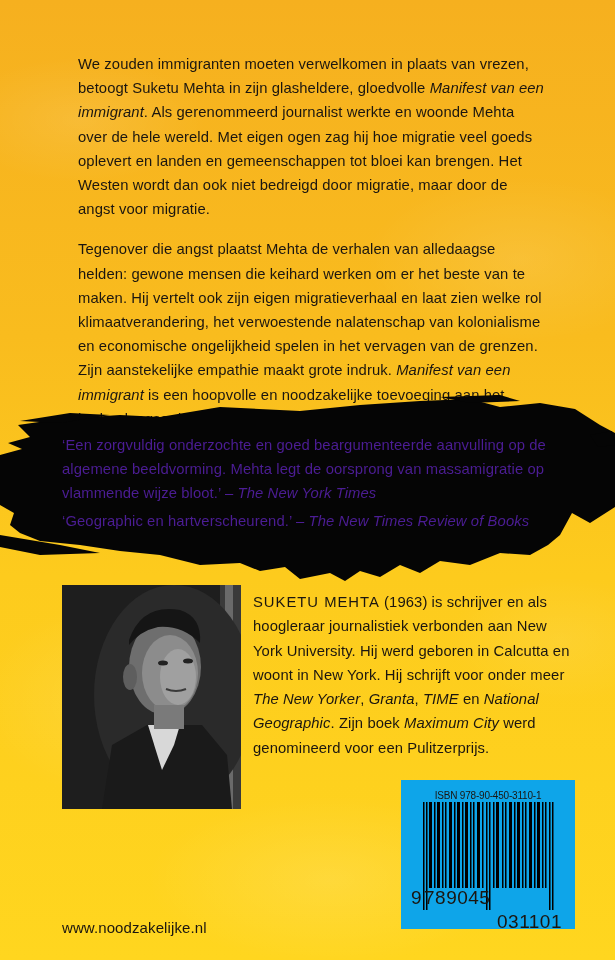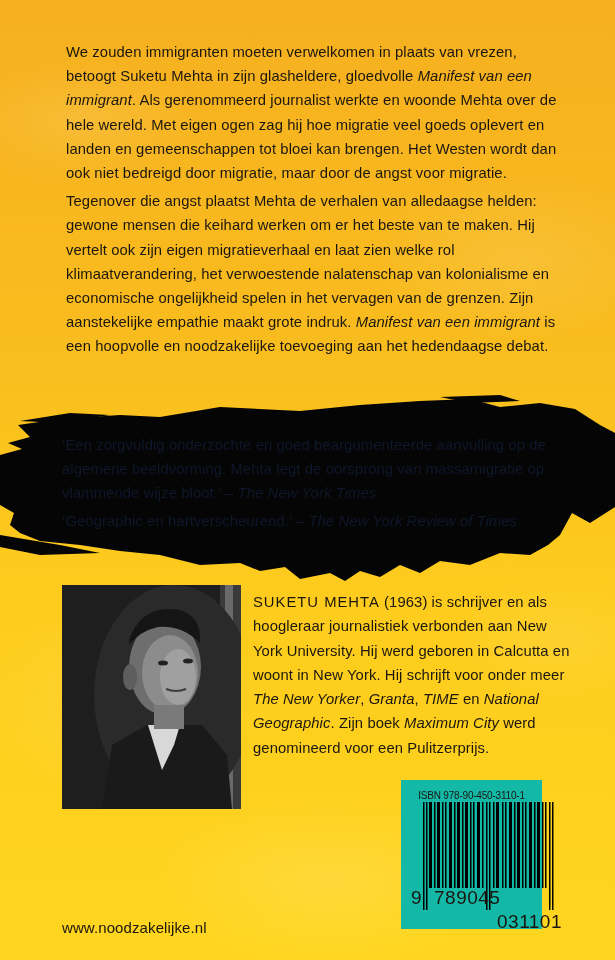--- a/index.html
+++ b/index.html
@@ -15,46 +15,46 @@
         radial-gradient(ellipse 180px 90px at 80px 120px, rgba(255,255,255,0.10), transparent 70%),
         radial-gradient(ellipse 220px 120px at 520px 260px, rgba(255,255,255,0.10), transparent 70%),
         radial-gradient(ellipse 200px 140px at 120px 700px, rgba(255,255,255,0.10), transparent 70%),
         radial-gradient(ellipse 260px 120px at 330px 880px, rgba(255,255,255,0.12), transparent 70%),
         radial-gradient(ellipse 160px 90px at 560px 640px, rgba(255,255,255,0.08), transparent 70%);
     }
     .blurb {
       position: absolute; left: 62px; top: 36px; width: 500px;
       font-size: 14.8px; line-height: 24.2px; letter-spacing: 0.1px;
     }
-    .blurb p { margin: 4px; }
+    .blurb p { margin: 16px; }
     em { font-style: italic; }
     .brush {
       position: absolute; left: 0; top: 395px; width: 615px; height: 190px;
     }
     .quotes {
       position: absolute; left: 62px; top: 433px; width: 500px;
-      color: #0f172a; font-size: 14.8px; line-height: 24.2px; letter-spacing: 0.1px;
+      color: #4c1d95; font-size: 14.8px; line-height: 24.2px; letter-spacing: 0.1px;
     }
     .quotes p { margin: 0; }
     .quotes p + p { margin-top: 3px; }
     .photo {
       position: absolute; left: 62px; top: 585px; width: 179px; height: 224px;
       background: radial-gradient(ellipse 70px 95px at 115px 105px, #8a8a8a 0%, #5a5a5a 45%, #2a2a2a 75%, #1a1a1a 100%),
                   #222;
       overflow: hidden;
     }
     .photo svg { display: block; }
     .bio {
       position: absolute; left: 253px; top: 590px; width: 320px;
       font-size: 14.8px; line-height: 24.3px; letter-spacing: 0.1px;
     }
     .bio strong { letter-spacing: 1px; font-weight: normal; }
     .barcode-box {
-      position: absolute; left: 401px; top: 780px; width: 141px; height: 149px;
-      background: #14b8a6;
+      position: absolute; left: 401px; top: 780px; width: 174px; height: 149px;
+      background: #0ea5e9;
     }
     .isbn-text {
       position: absolute; left: 0; right: 0; top: 10px; text-align: center;
       font-size: 10px; font-family: "Liberation Sans", sans-serif; letter-spacing: -0.2px;
     }
     .bars { position: absolute; left: 22px; top: 22px; }
     .barcode-digits {
       position: absolute; left: 10px; top: 107px; width: 160px;
       font-size: 19px; letter-spacing: 0.5px; font-family: "Liberation Sans", sans-serif;
     }
@@ -80,21 +80,21 @@
     L360,176 L345,186 L330,178 L300,184 L285,172 L260,176 L240,168 L200,170 L160,160 L120,156 L80,150 L40,146 L20,138 L10,130
     L14,118 L0,110 L0,60 L22,54 L8,48 L30,42 Z"></path>
   <path fill="#050505" d="M20,26 L70,18 L110,20 L60,28 Z"></path>
   <path fill="#050505" d="M440,2 L500,0 L520,6 L470,8 Z"></path>
   <path fill="#050505" d="M0,140 L60,150 L100,158 L40,160 L0,152 Z"></path>
   <path fill="#050505" d="M590,40 L612,36 L615,50 L598,52 Z"></path>
 </svg>
 
 <section class="quotes">
   <p><span>‘Een zorgvuldig onderzochte en goed beargumenteerde aanvulling op de algemene beeldvorming. Mehta legt de oorsprong van massamigratie op vlammende wijze bloot.’ – </span><em>The New York Times</em></p>
-  <p><span>‘Geographic en hartverscheurend.’ – </span><em>The New York Review of Times</em></p>
+  <p><span>‘Geographic en hartverscheurend.’ – </span><em>The New Times Review of Books</em></p>
 </section>
 
 <div class="photo" title="Black-and-white portrait of Suketu Mehta">
   <svg width="179" height="224" viewBox="0 0 179 224">
     <rect x="0" y="0" width="179" height="224" fill="#1e1e1e"></rect>
     <rect x="158" y="0" width="21" height="224" fill="#3a3a3a"></rect>
     <rect x="163" y="0" width="8" height="224" fill="#6a6a6a"></rect>
     <ellipse cx="112" cy="110" rx="80" ry="110" fill="#2a2a2a"></ellipse>
     <path d="M40,224 L50,160 L85,140 L140,140 L165,170 L170,224 Z" fill="#1a1a1a"></path>
     <path d="M86,140 L100,185 L112,160 L118,140 Z" fill="#d8d8d8"></path>
@@ -149,18 +149,18 @@
       <rect x="111" y="0" width="1.5" height="86"></rect>
       <rect x="114" y="0" width="3" height="86"></rect>
       <rect x="119" y="0" width="1.5" height="86"></rect>
       <rect x="122" y="0" width="1.5" height="86"></rect>
       <rect x="126" y="0" width="1.5" height="108"></rect>
       <rect x="129" y="0" width="1.5" height="108"></rect>
     </g>
   </svg>
   <div class="barcode-digits">
     <span style="position:absolute;left:0;">9</span>
-    <span style="position:absolute;left:23px;">789045</span>
+    <span style="position:absolute;left:13px;">789045</span>
     <span style="position:absolute;left:86px;margin-top:24px;">031101</span>
   </div>
 </div>
 
 <a class="website">www.noodzakelijke.nl</a>
 
 </body></html>

